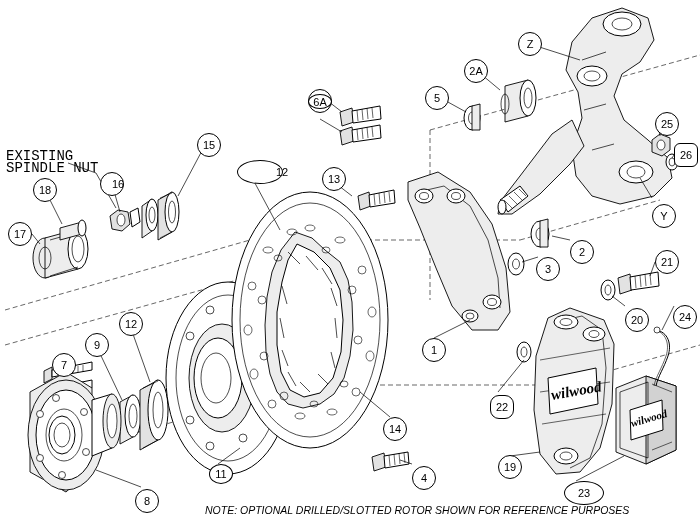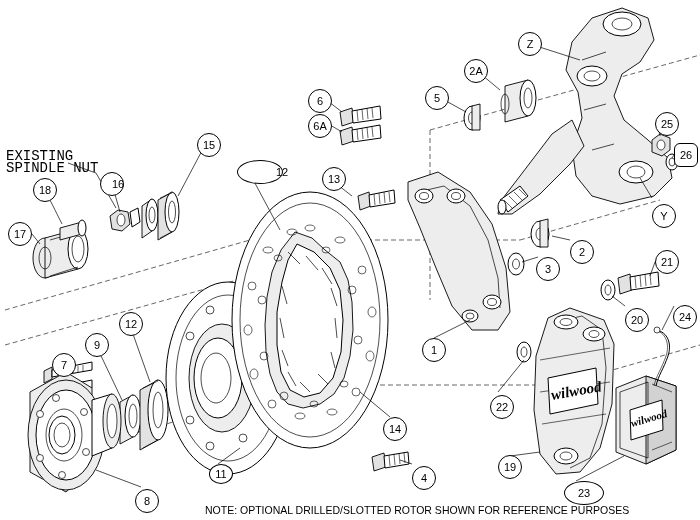--- a/index.html
+++ b/index.html
@@ -368,44 +368,44 @@
 
     <text x="552" y="400" font-family="Liberation Serif, serif" font-size="15" font-style="italic" font-weight="bold" fill="#000" transform="rotate(-10 552 400)">wilwood</text>
     <text x="632" y="427" font-family="Liberation Serif, serif" font-size="11" font-style="italic" font-weight="bold" fill="#000" transform="rotate(-16 632 427)">wilwood</text>
   </svg>
 
   <div class="free-text" style="left:6px; top:150px;">
     <div>EXISTING</div>
     <div>SPINDLE NUT</div>
   </div>
 
-  <div class="note-text" style="left:205px; top:504px;">NOTE: OPTIONAL DRILLED/SLOTTED ROTOR SHOWN FOR REFERENCE PURPOSES</div>
+  <div class="note-text" style="left:205px; top:504px;font-style:italic;">NOTE: OPTIONAL DRILLED/SLOTTED ROTOR SHOWN FOR REFERENCE PURPOSES</div>
 
   <div id="callouts">
       <div class="callout-circle" style="left: 8px; top: 222px; width: 24px; height: 24px;">17</div>
       <div class="callout-circle" style="left: 33px; top: 178px; width: 24px; height: 24px;">18</div>
       <div class="callout-circle" style="left: 100px; top: 172px; width: 24px; height: 24px; padding-left: 12px;">16</div>
       <div class="callout-circle" style="left: 197px; top: 133px; width: 24px; height: 24px;">15</div>
       <div class="callout-circle" style="left: 237px; top: 160px; width: 24px; height: 24px; padding-left: 44px;">12</div>
       <div class="callout-circle" style="left: 322px; top: 167px; width: 24px; height: 24px;">13</div>
       <div class="callout-circle" style="left: 308px; top: 89px; width: 24px; height: 24px;">6</div>
-      <div class="callout-circle" style="left: 308px; top: 114px; width: 24px; height: 24px;">6A</div>
+      <div class="callout-circle" style="left: 308px; top: 94px; width: 24px; height: 15px;">6A</div>
       <div class="callout-circle" style="left: 425px; top: 86px; width: 24px; height: 24px;">5</div>
       <div class="callout-circle" style="left: 464px; top: 59px; width: 24px; height: 24px;">2A</div>
       <div class="callout-circle" style="left: 518px; top: 32px; width: 24px; height: 24px;">Z</div>
       <div class="callout-circle" style="left: 655px; top: 112px; width: 24px; height: 24px;">25</div>
       <div class="callout-circle" style="left: 674px; top: 143px; width: 24px; height: 24px; border-radius: 6px;">26</div>
       <div class="callout-circle" style="left: 652px; top: 204px; width: 24px; height: 24px;">Y</div>
       <div class="callout-circle" style="left: 570px; top: 240px; width: 24px; height: 24px;">2</div>
       <div class="callout-circle" style="left: 536px; top: 257px; width: 24px; height: 24px;">3</div>
       <div class="callout-circle" style="left: 655px; top: 250px; width: 24px; height: 24px;">21</div>
       <div class="callout-circle" style="left: 625px; top: 308px; width: 24px; height: 24px;">20</div>
       <div class="callout-circle" style="left: 673px; top: 305px; width: 24px; height: 24px;">24</div>
       <div class="callout-circle" style="left: 422px; top: 338px; width: 24px; height: 24px;">1</div>
-      <div class="callout-circle" style="left: 490px; top: 395px; width: 24px; height: 24px;">22</div>
+      <div class="callout-circle" style="left: 490px; top: 395px; width: 24px; height: 24px; border-radius: 9px;">22</div>
       <div class="callout-circle" style="left: 498px; top: 455px; width: 24px; height: 24px;">19</div>
       <div class="callout-circle" style="left: 564px; top: 481px; width: 40px; height: 24px;">23</div>
       <div class="callout-circle" style="left: 383px; top: 417px; width: 24px; height: 24px;">14</div>
       <div class="callout-circle" style="left: 412px; top: 466px; width: 24px; height: 24px;">4</div>
       <div class="callout-circle" style="left: 209px; top: 464px; width: 24px; height: 20px;">11</div>
       <div class="callout-circle" style="left: 135px; top: 489px; width: 24px; height: 24px;">8</div>
       <div class="callout-circle" style="left: 52px; top: 353px; width: 24px; height: 24px;">7</div>
       <div class="callout-circle" style="left: 85px; top: 333px; width: 24px; height: 24px;">9</div>
       <div class="callout-circle" style="left: 119px; top: 312px; width: 24px; height: 24px;">12</div>
     </div>

